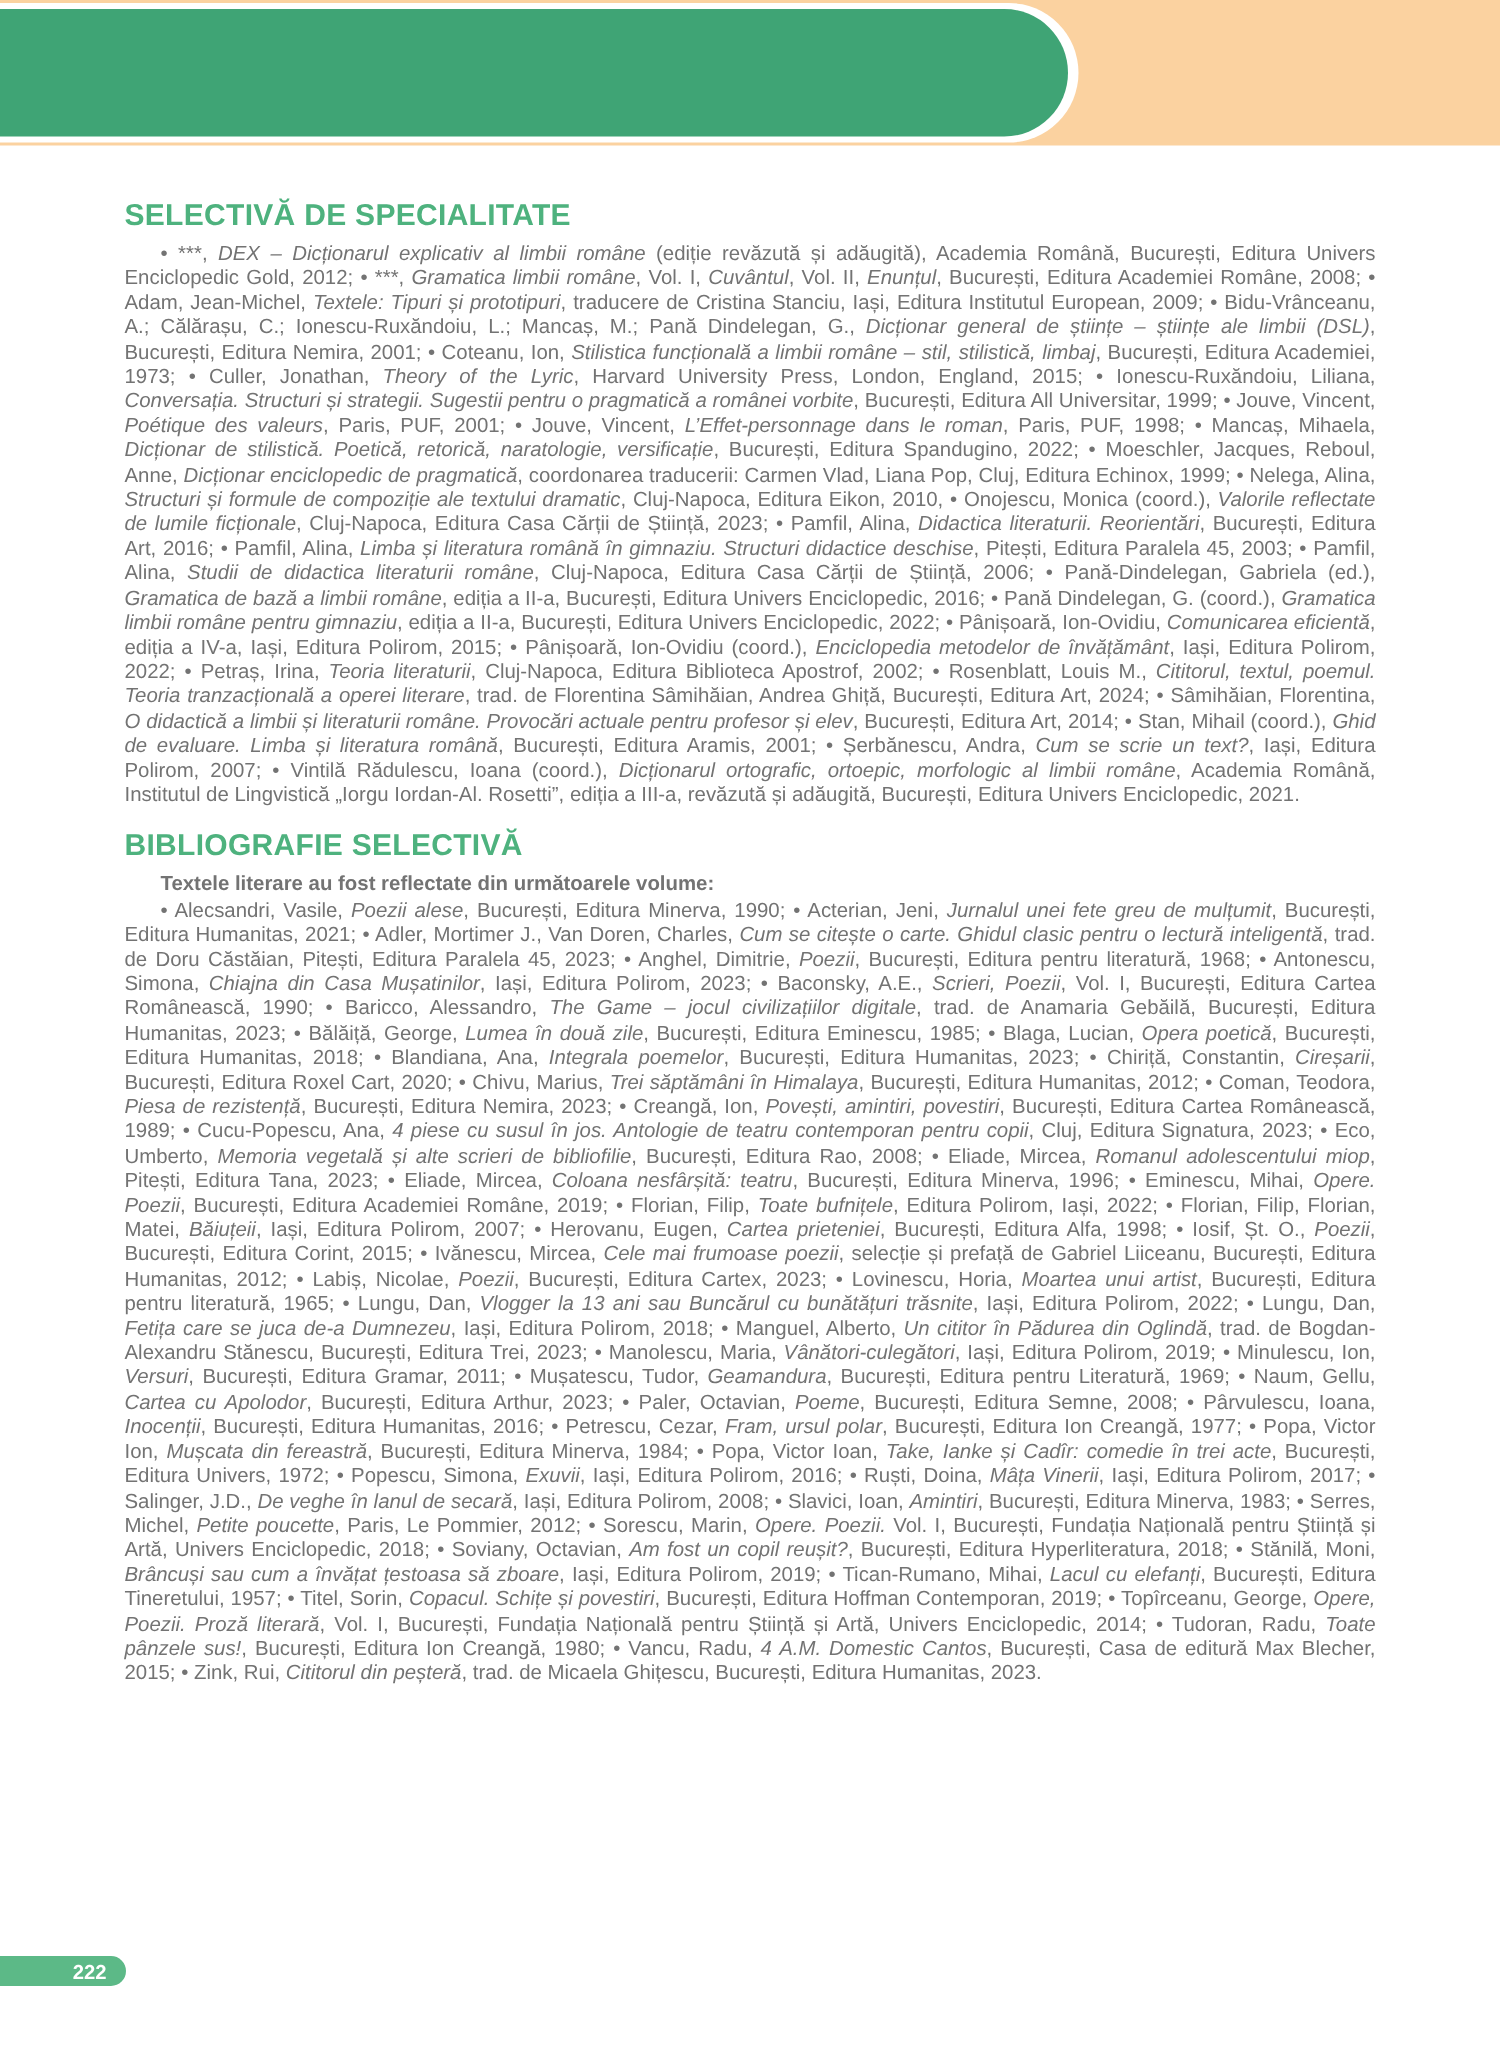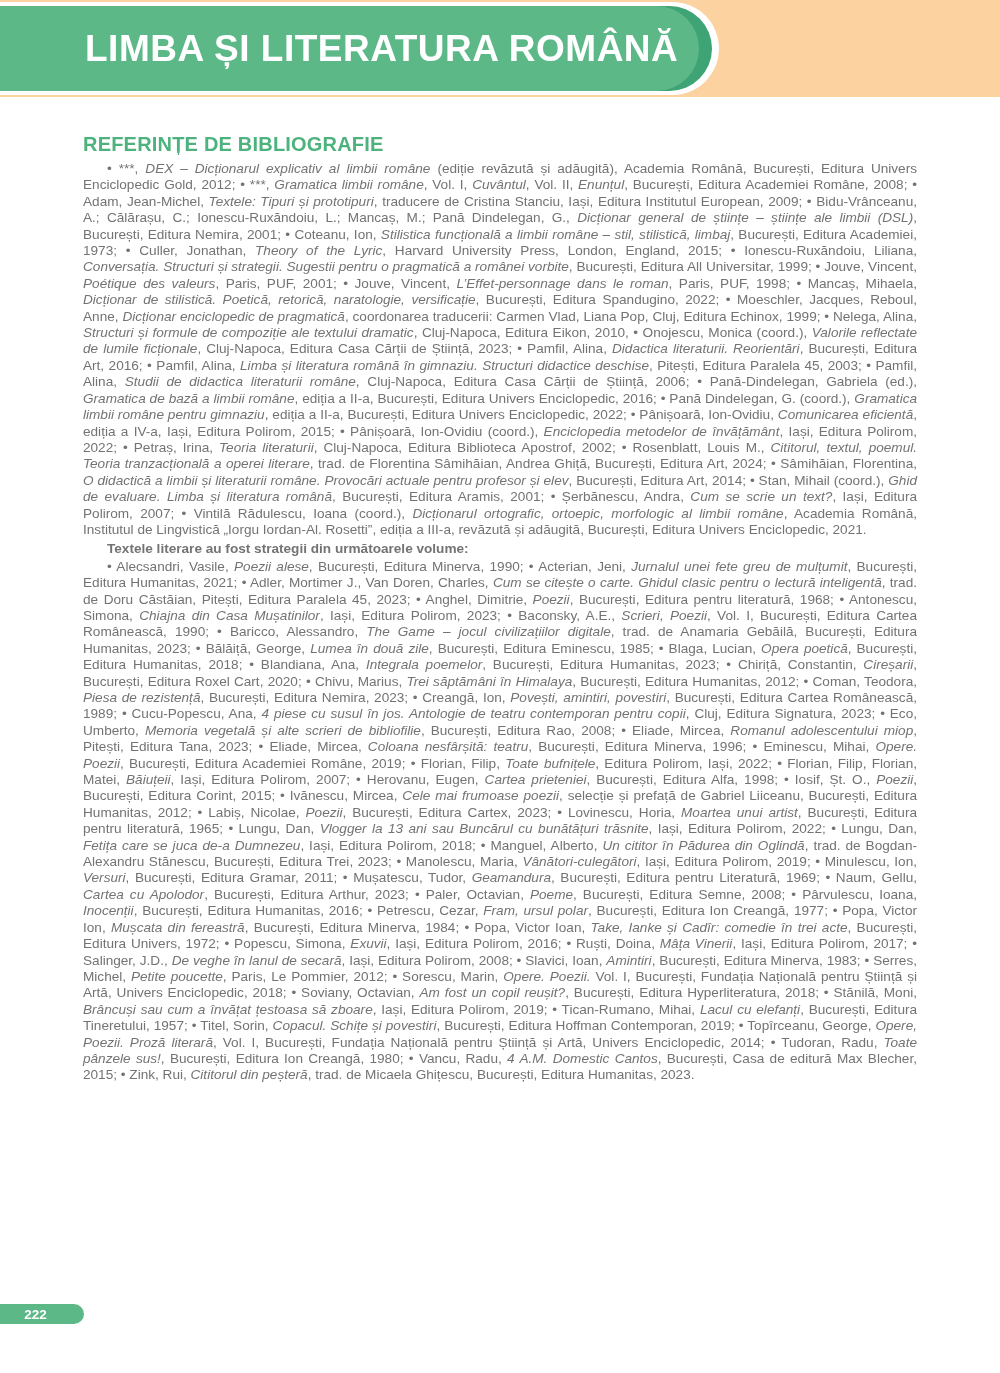--- a/index.html
+++ b/index.html
@@ -74,50 +74,48 @@
   }
   .ack-par { margin-top: 12px; }
 
   
   .page-pill {
     position: absolute;
     left: 0; top: 1304px;
     width: 84px; height: 20px;
     background: var(--band-green, #5cb987);
     border-radius: 0 10px 10px 0;
-    display: flex; align-items: center; justify-content: center;
+    display: flex; align-items: center; justify-content: flex-end;
     padding-right: 13px;
     box-sizing: border-box;
   }
   .page-number {
     color: #ffffff;
     font-size: 13.5px;
     font-weight: bold;
   }
 </style>
 </head>
 <body>
 
 <header class="chapter-header">
   <div class="band-outline"></div>
   <div class="band-shadow"></div>
-  <div class="band-main">
-    <h1 class="chapter-title">LIMBA ȘI LITERATURA ROMÂNĂ</h1>
-  </div>
 </header>
 
 <main class="content">
 
   <section>
-    <h2 class="section-heading">REFERINȚE DE BIBLIOGRAFIE</h2>
+    <h2 class="section-heading">SELECTIVĂ DE SPECIALITATE</h2>
     <p class="body-par indent">• ***, <i>DEX – Dicționarul explicativ al limbii române</i> (ediție revăzută și adăugită), Academia Română, București, Editura Univers Enciclopedic Gold, 2012; • ***, <i>Gramatica limbii române</i>, Vol. I, <i>Cuvântul</i>, Vol. II, <i>Enunțul</i>, București, Editura Academiei Române, 2008; • Adam, Jean-Michel, <i>Textele: Tipuri și prototipuri</i>, traducere de Cristina Stanciu, Iași, Editura Institutul European, 2009; • Bidu-Vrânceanu, A.; Călărașu, C.; Ionescu-Ruxăndoiu, L.; Mancaș, M.; Pană Dindelegan, G., <i>Dicționar general de științe – științe ale limbii (DSL)</i>, București, Editura Nemira, 2001; • Coteanu, Ion, <i>Stilistica funcțională a limbii române – stil, stilistică, limbaj</i>, București, Editura Academiei, 1973; • Culler, Jonathan, <i>Theory of the Lyric</i>, Harvard University Press, London, England, 2015; • Ionescu-Ruxăndoiu, Liliana, <i>Conversația. Structuri și strategii. Sugestii pentru o pragmatică a românei vorbite</i>, București, Editura All Universitar, 1999; • Jouve, Vincent, <i>Poétique des valeurs</i>, Paris, PUF, 2001; • Jouve, Vincent, <i>L’Effet-personnage dans le roman</i>, Paris, PUF, 1998; • Mancaș, Mihaela, <i>Dicționar de stilistică. Poetică, retorică, naratologie, versificație</i>, București, Editura Spandugino, 2022; • Moeschler, Jacques, Reboul, Anne, <i>Dicționar enciclopedic de pragmatică</i>, coordonarea traducerii: Carmen Vlad, Liana Pop, Cluj, Editura Echinox, 1999; • Nelega, Alina, <i>Structuri și formule de compoziție ale textului dramatic</i>, Cluj-Napoca, Editura Eikon, 2010, • Onojescu, Monica (coord.), <i>Valorile reflectate de lumile ficționale</i>, Cluj-Napoca, Editura Casa Cărții de Știință, 2023; • Pamfil, Alina, <i>Didactica literaturii. Reorientări</i>, București, Editura Art, 2016; • Pamfil, Alina, <i>Limba și literatura română în gimnaziu. Structuri didactice deschise</i>, Pitești, Editura Paralela 45, 2003; • Pamfil, Alina, <i>Studii de didactica literaturii române</i>, Cluj-Napoca, Editura Casa Cărții de Știință, 2006; • Pană-Dindelegan, Gabriela (ed.), <i>Gramatica de bază a limbii române</i>, ediția a II-a, București, Editura Univers Enciclopedic, 2016; • Pană Dindelegan, G. (coord.), <i>Gramatica limbii române pentru gimnaziu</i>, ediția a II-a, București, Editura Univers Enciclopedic, 2022; • Pânișoară, Ion-Ovidiu, <i>Comunicarea eficientă</i>, ediția a IV-a, Iași, Editura Polirom, 2015; • Pânișoară, Ion-Ovidiu (coord.), <i>Enciclopedia metodelor de învățământ</i>, Iași, Editura Polirom, 2022; • Petraș, Irina, <i>Teoria literaturii</i>, Cluj-Napoca, Editura Biblioteca Apostrof, 2002; • Rosenblatt, Louis M., <i>Cititorul, textul, poemul. Teoria tranzacțională a operei literare</i>, trad. de Florentina Sâmihăian, Andrea Ghiță, București, Editura Art, 2024; • Sâmihăian, Florentina, <i>O didactică a limbii și literaturii române. Provocări actuale pentru profesor și elev</i>, București, Editura Art, 2014; • Stan, Mihail (coord.), <i>Ghid de evaluare. Limba și literatura română</i>, București, Editura Aramis, 2001; • Șerbănescu, Andra, <i>Cum se scrie un text?</i>, Iași, Editura Polirom, 2007; • Vintilă Rădulescu, Ioana (coord.), <i>Dicționarul ortografic, ortoepic, morfologic al limbii române</i>, Academia Română, Institutul de Lingvistică „Iorgu Iordan-Al. Rosetti”, ediția a III-a, revăzută și adăugită, București, Editura Univers Enciclopedic, 2021.</p>
   </section>
 
   <section>
-    <p class="body-par indent intro-line">Textele literare au fost strategii din următoarele volume:</p>
+    <h2 class="section-heading second">BIBLIOGRAFIE SELECTIVĂ</h2>
+    <p class="body-par indent intro-line">Textele literare au fost reflectate din următoarele volume:</p>
     <p class="body-par indent">• Alecsandri, Vasile, <i>Poezii alese</i>, București, Editura Minerva, 1990; • Acterian, Jeni, <i>Jurnalul unei fete greu de mulțumit</i>, București, Editura Humanitas, 2021; • Adler, Mortimer J., Van Doren, Charles, <i>Cum se citește o carte. Ghidul clasic pentru o lectură inteligentă</i>, trad. de Doru Căstăian, Pitești, Editura Paralela 45, 2023; • Anghel, Dimitrie, <i>Poezii</i>, București, Editura pentru literatură, 1968; • Antonescu, Simona, <i>Chiajna din Casa Mușatinilor</i>, Iași, Editura Polirom, 2023; • Baconsky, A.E., <i>Scrieri, Poezii</i>, Vol. I, București, Editura Cartea Românească, 1990; • Baricco, Alessandro, <i>The Game – jocul civilizațiilor digitale</i>, trad. de Anamaria Gebăilă, București, Editura Humanitas, 2023; • Bălăiță, George, <i>Lumea în două zile</i>, București, Editura Eminescu, 1985; • Blaga, Lucian, <i>Opera poetică</i>, București, Editura Humanitas, 2018; • Blandiana, Ana, <i>Integrala poemelor</i>, București, Editura Humanitas, 2023; • Chiriță, Constantin, <i>Cireșarii</i>, București, Editura Roxel Cart, 2020; • Chivu, Marius, <i>Trei săptămâni în Himalaya</i>, București, Editura Humanitas, 2012; • Coman, Teodora, <i>Piesa de rezistență</i>, București, Editura Nemira, 2023; • Creangă, Ion, <i>Povești, amintiri, povestiri</i>, București, Editura Cartea Românească, 1989; • Cucu-Popescu, Ana, <i>4 piese cu susul în jos. Antologie de teatru contemporan pentru copii</i>, Cluj, Editura Signatura, 2023; • Eco, Umberto, <i>Memoria vegetală și alte scrieri de bibliofilie</i>, București, Editura Rao, 2008; • Eliade, Mircea, <i>Romanul adolescentului miop</i>, Pitești, Editura Tana, 2023; • Eliade, Mircea, <i>Coloana nesfârșită: teatru</i>, București, Editura Minerva, 1996; • Eminescu, Mihai, <i>Opere. Poezii</i>, București, Editura Academiei Române, 2019; • Florian, Filip, <i>Toate bufnițele</i>, Editura Polirom, Iași, 2022; • Florian, Filip, Florian, Matei, <i>Băiuțeii</i>, Iași, Editura Polirom, 2007; • Herovanu, Eugen, <i>Cartea prieteniei</i>, București, Editura Alfa, 1998; • Iosif, Șt. O., <i>Poezii</i>, București, Editura Corint, 2015; • Ivănescu, Mircea, <i>Cele mai frumoase poezii</i>, selecție și prefață de Gabriel Liiceanu, București, Editura Humanitas, 2012; • Labiș, Nicolae, <i>Poezii</i>, București, Editura Cartex, 2023; • Lovinescu, Horia, <i>Moartea unui artist</i>, București, Editura pentru literatură, 1965; • Lungu, Dan, <i>Vlogger la 13 ani sau Buncărul cu bunătățuri trăsnite</i>, Iași, Editura Polirom, 2022; • Lungu, Dan, <i>Fetița care se juca de-a Dumnezeu</i>, Iași, Editura Polirom, 2018; • Manguel, Alberto, <i>Un cititor în Pădurea din Oglindă</i>, trad. de Bogdan-Alexandru Stănescu, București, Editura Trei, 2023; • Manolescu, Maria, <i>Vânători-culegători</i>, Iași, Editura Polirom, 2019; • Minulescu, Ion, <i>Versuri</i>, București, Editura Gramar, 2011; • Mușatescu, Tudor, <i>Geamandura</i>, București, Editura pentru Literatură, 1969; • Naum, Gellu, <i>Cartea cu Apolodor</i>, București, Editura Arthur, 2023; • Paler, Octavian, <i>Poeme</i>, București, Editura Semne, 2008; • Pârvulescu, Ioana, <i>Inocenții</i>, București, Editura Humanitas, 2016; • Petrescu, Cezar, <i>Fram, ursul polar</i>, București, Editura Ion Creangă, 1977; • Popa, Victor Ion, <i>Mușcata din fereastră</i>, București, Editura Minerva, 1984; • Popa, Victor Ioan, <i>Take, Ianke și Cadîr: comedie în trei acte</i>, București, Editura Univers, 1972; • Popescu, Simona, <i>Exuvii</i>, Iași, Editura Polirom, 2016; • Ruști, Doina, <i>Mâța Vinerii</i>, Iași, Editura Polirom, 2017; • Salinger, J.D., <i>De veghe în lanul de secară</i>, Iași, Editura Polirom, 2008; • Slavici, Ioan, <i>Amintiri</i>, București, Editura Minerva, 1983; • Serres, Michel, <i>Petite poucette</i>, Paris, Le Pommier, 2012; • Sorescu, Marin, <i>Opere. Poezii.</i> Vol. I, București, Fundația Națională pentru Știință și Artă, Univers Enciclopedic, 2018; • Soviany, Octavian, <i>Am fost un copil reușit?</i>, București, Editura Hyperliteratura, 2018; • Stănilă, Moni, <i>Brâncuși sau cum a învățat țestoasa să zboare</i>, Iași, Editura Polirom, 2019; • Tican-Rumano, Mihai, <i>Lacul cu elefanți</i>, București, Editura Tineretului, 1957; • Titel, Sorin, <i>Copacul. Schițe și povestiri</i>, București, Editura Hoffman Contemporan, 2019; • Topîrceanu, George, <i>Opere, Poezii. Proză literară</i>, Vol. I, București, Fundația Națională pentru Știință și Artă, Univers Enciclopedic, 2014; • Tudoran, Radu, <i>Toate pânzele sus!</i>, București, Editura Ion Creangă, 1980; • Vancu, Radu, <i>4 A.M. Domestic Cantos</i>, București, Casa de editură Max Blecher, 2015; • Zink, Rui, <i>Cititorul din peșteră</i>, trad. de Micaela Ghițescu, București, Editura Humanitas, 2023.</p>
   </section>
 
 </main>
 
 <footer>
   <div class="page-pill">
     <span class="page-number">222</span>
   </div>
 </footer>

